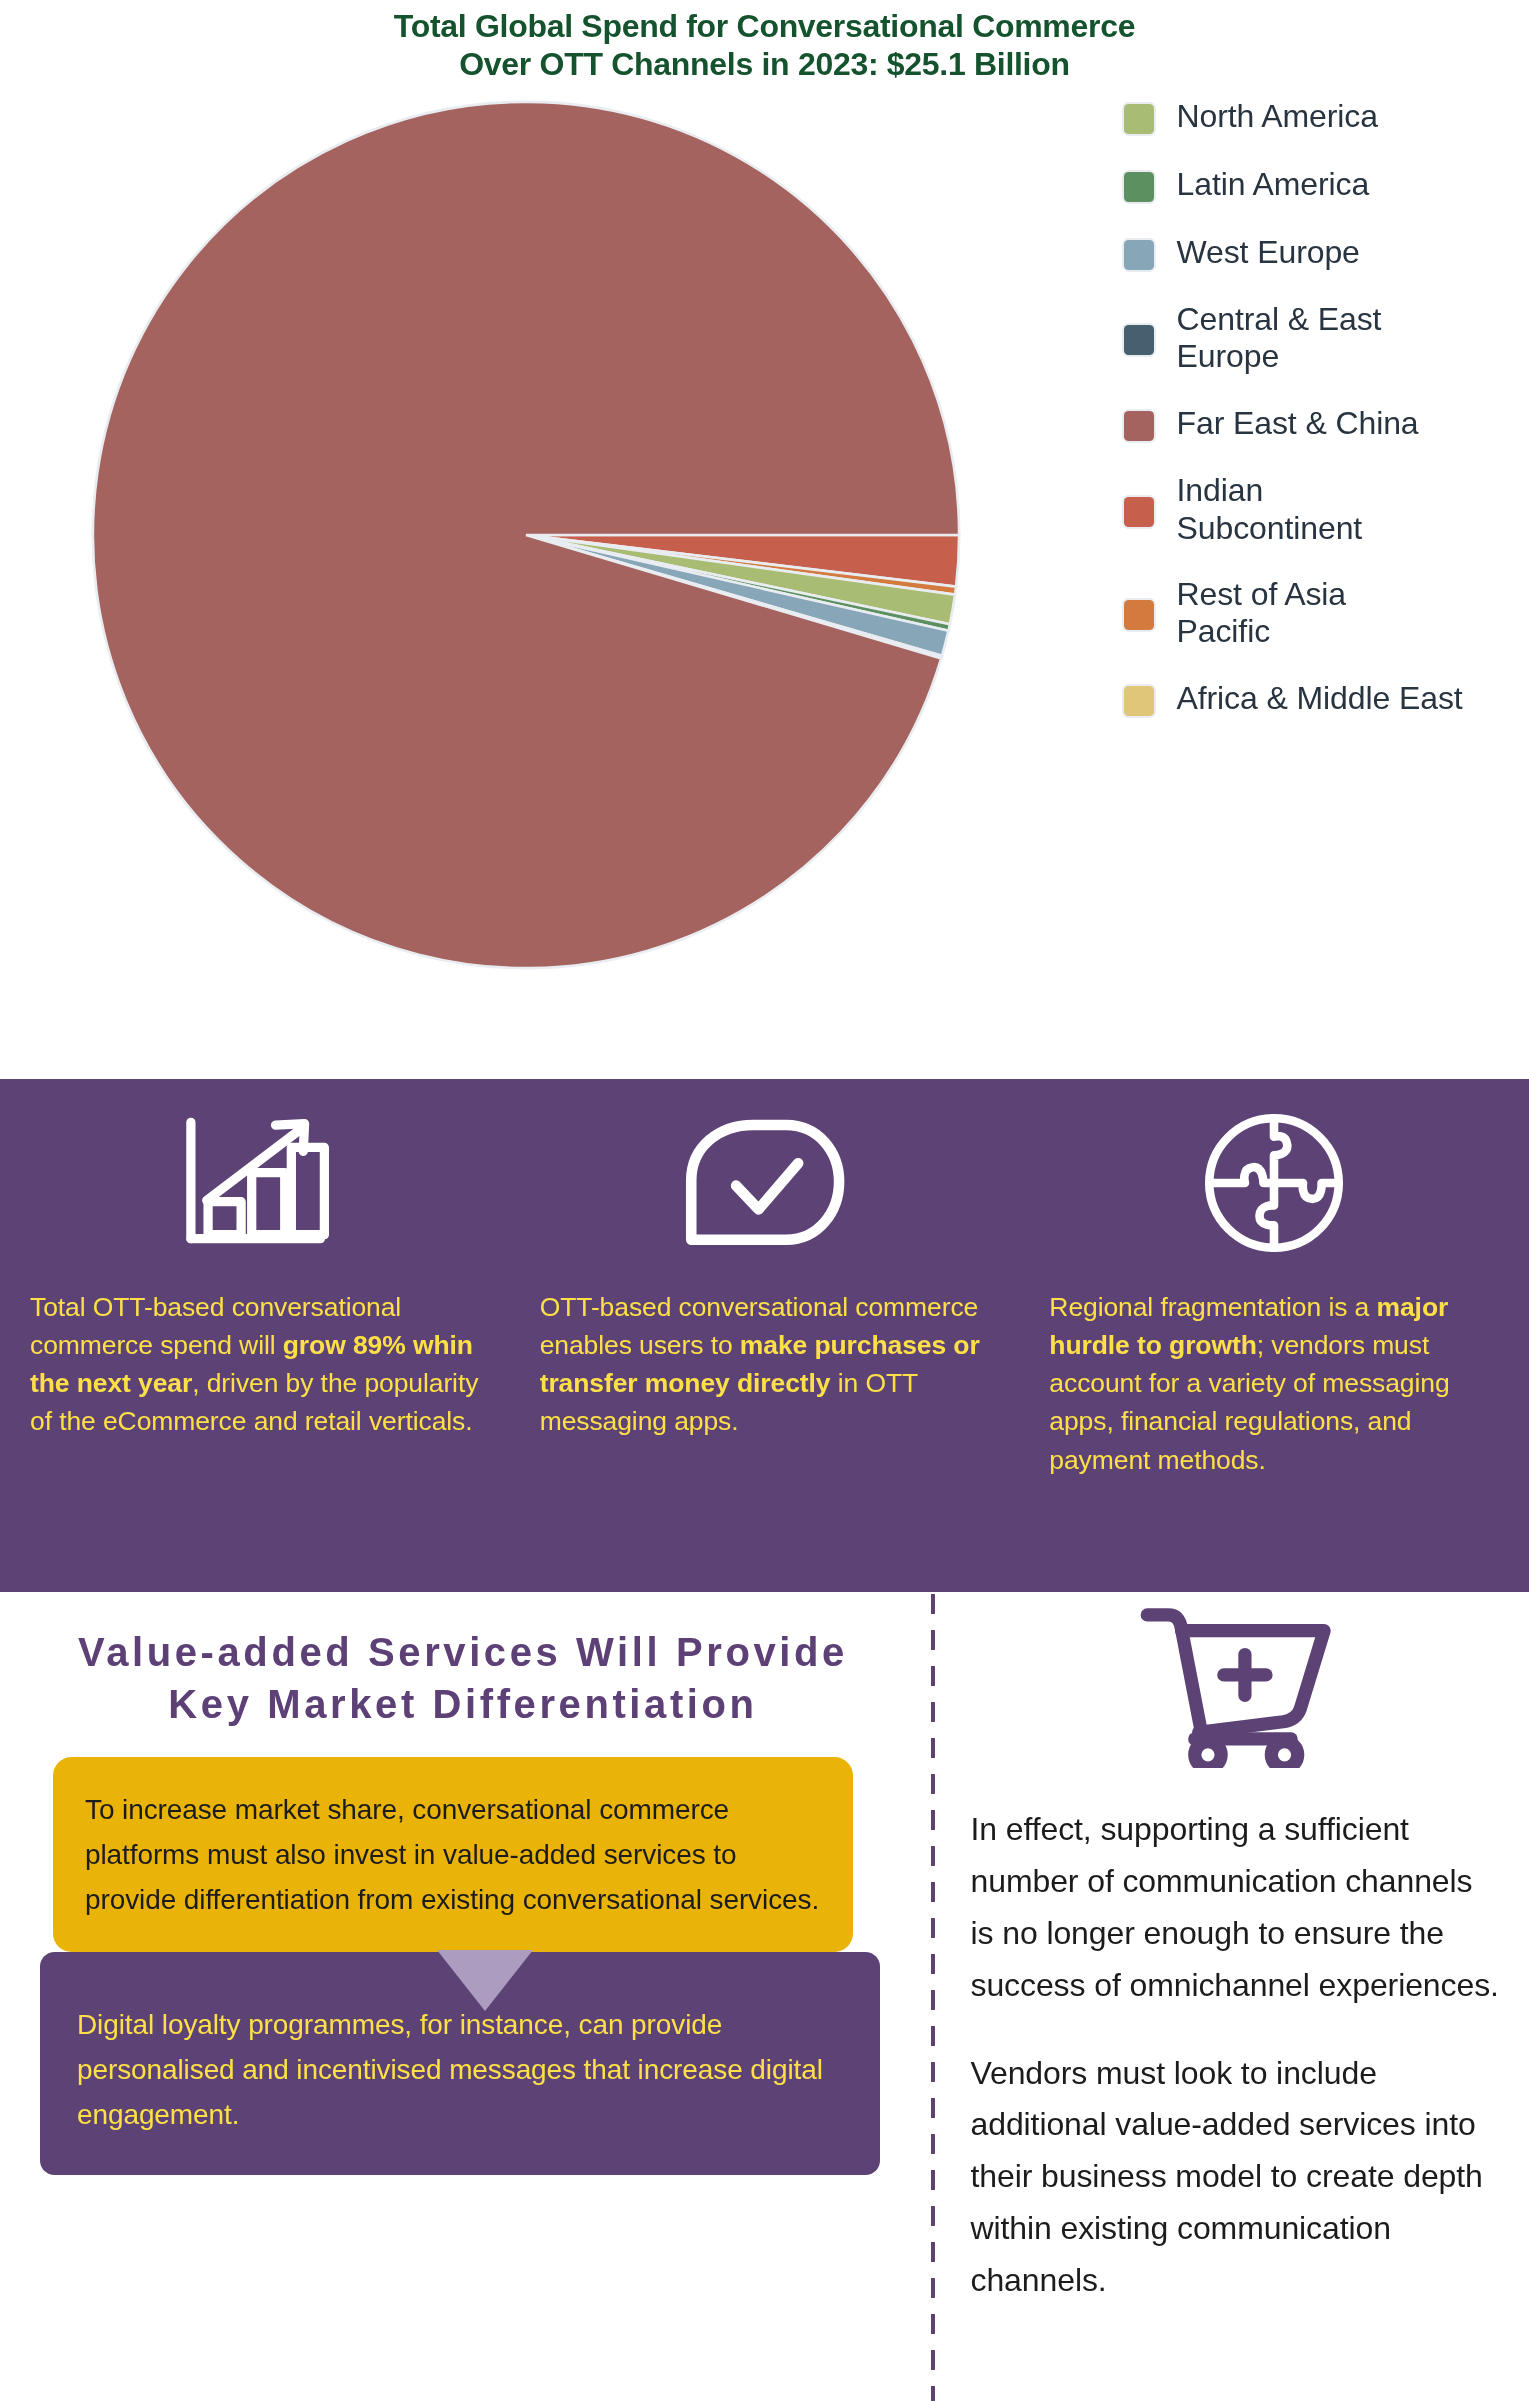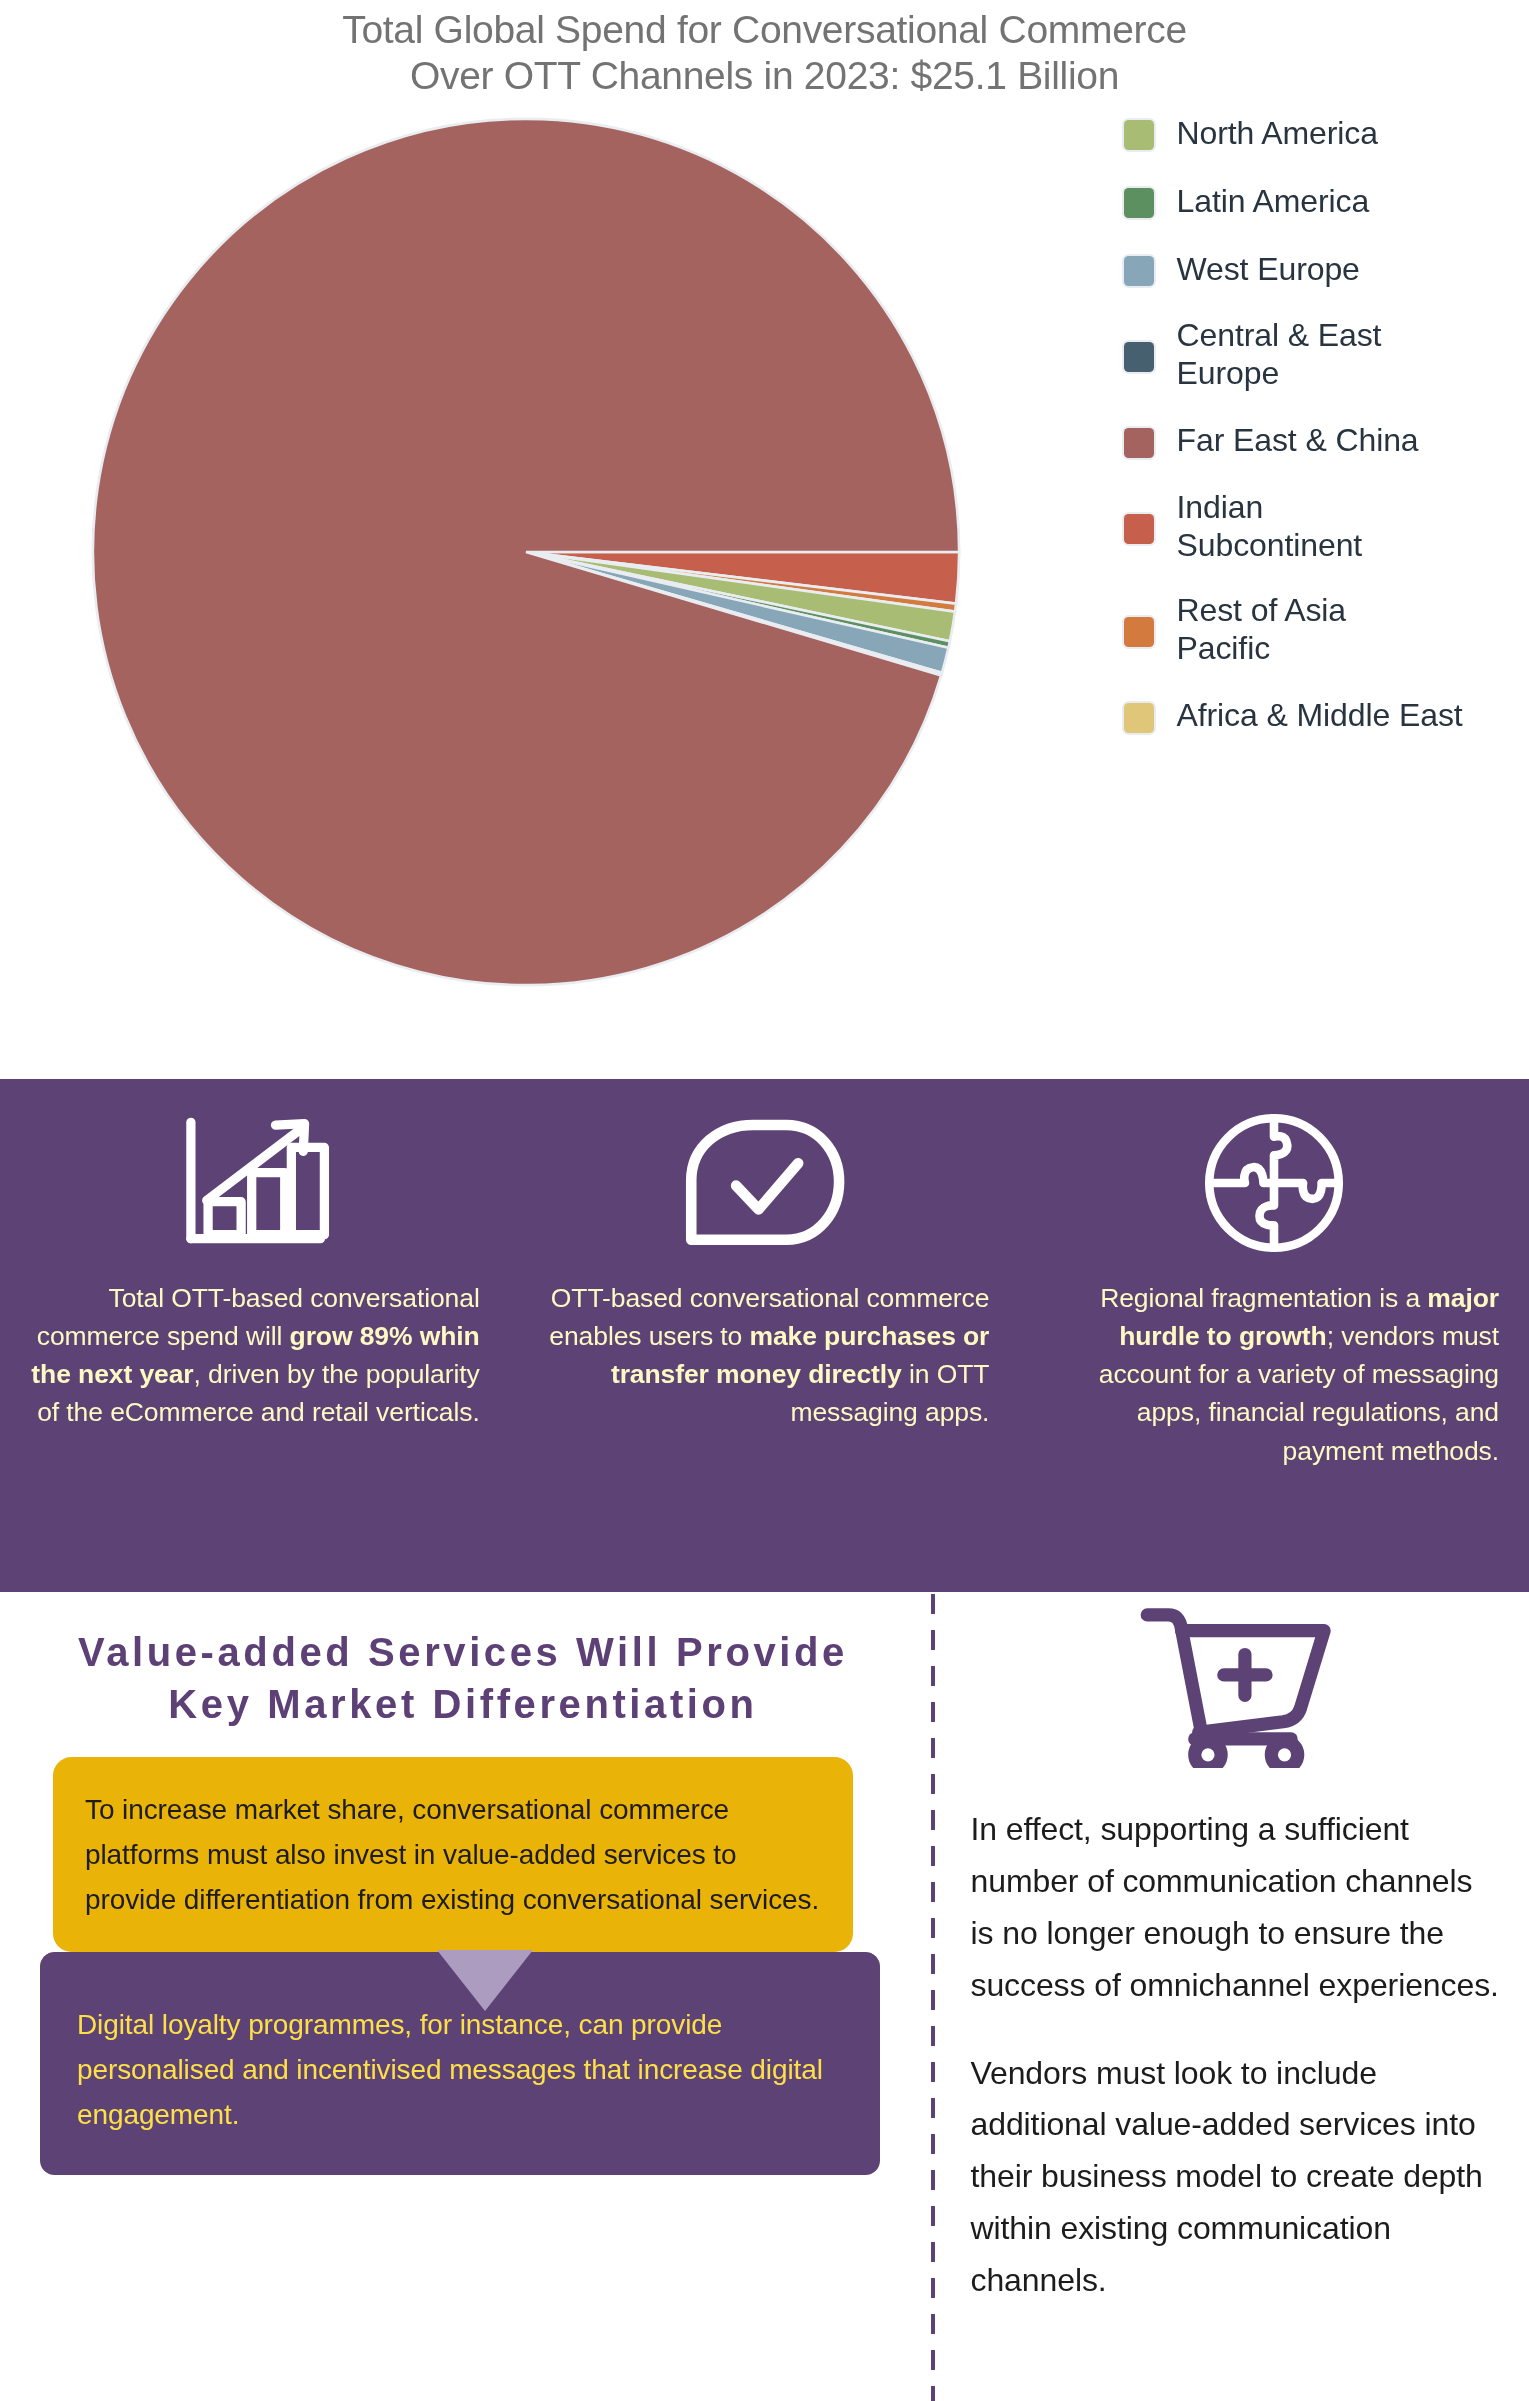--- a/index.html
+++ b/index.html
@@ -10,23 +10,23 @@
     position:relative; overflow:hidden;
   }
 
   
   .title-block{
     width:100%;
     padding-top:6.6px;
     text-align:center;
   }
   .title-line{
-    font-size:39px;
-    font-weight:normal;
-    color:#737373;
+    font-size:32px;
+    font-weight:bold;
+    color:#14532d;
     line-height:1.20;
     letter-spacing:-0.3px;
   }
 
   
   .chart-area{
     position:relative;
     width:1529px;
     height:939px;
   }
@@ -80,25 +80,25 @@
     align-items:center;
   }
   .pcol-icon{
     height:165px;
     display:flex;
     align-items:center;
     justify-content:center;
     margin-top:21px;
   }
   .pcol-text{
-    margin-top:14px;
+    margin-top:23px;
     font-size:26.5px;
     line-height:1.44;
-    color:#fef9c3;
-    text-align:right;
+    color:#fde047;
+    text-align:left;
     letter-spacing:-0.1px;
   }
   .pcol-text b{ font-weight:bold; }
 
   
   .bottom{
     position:absolute;
     left:0; top:1594px;
     width:1372px; height:808px;
   }

